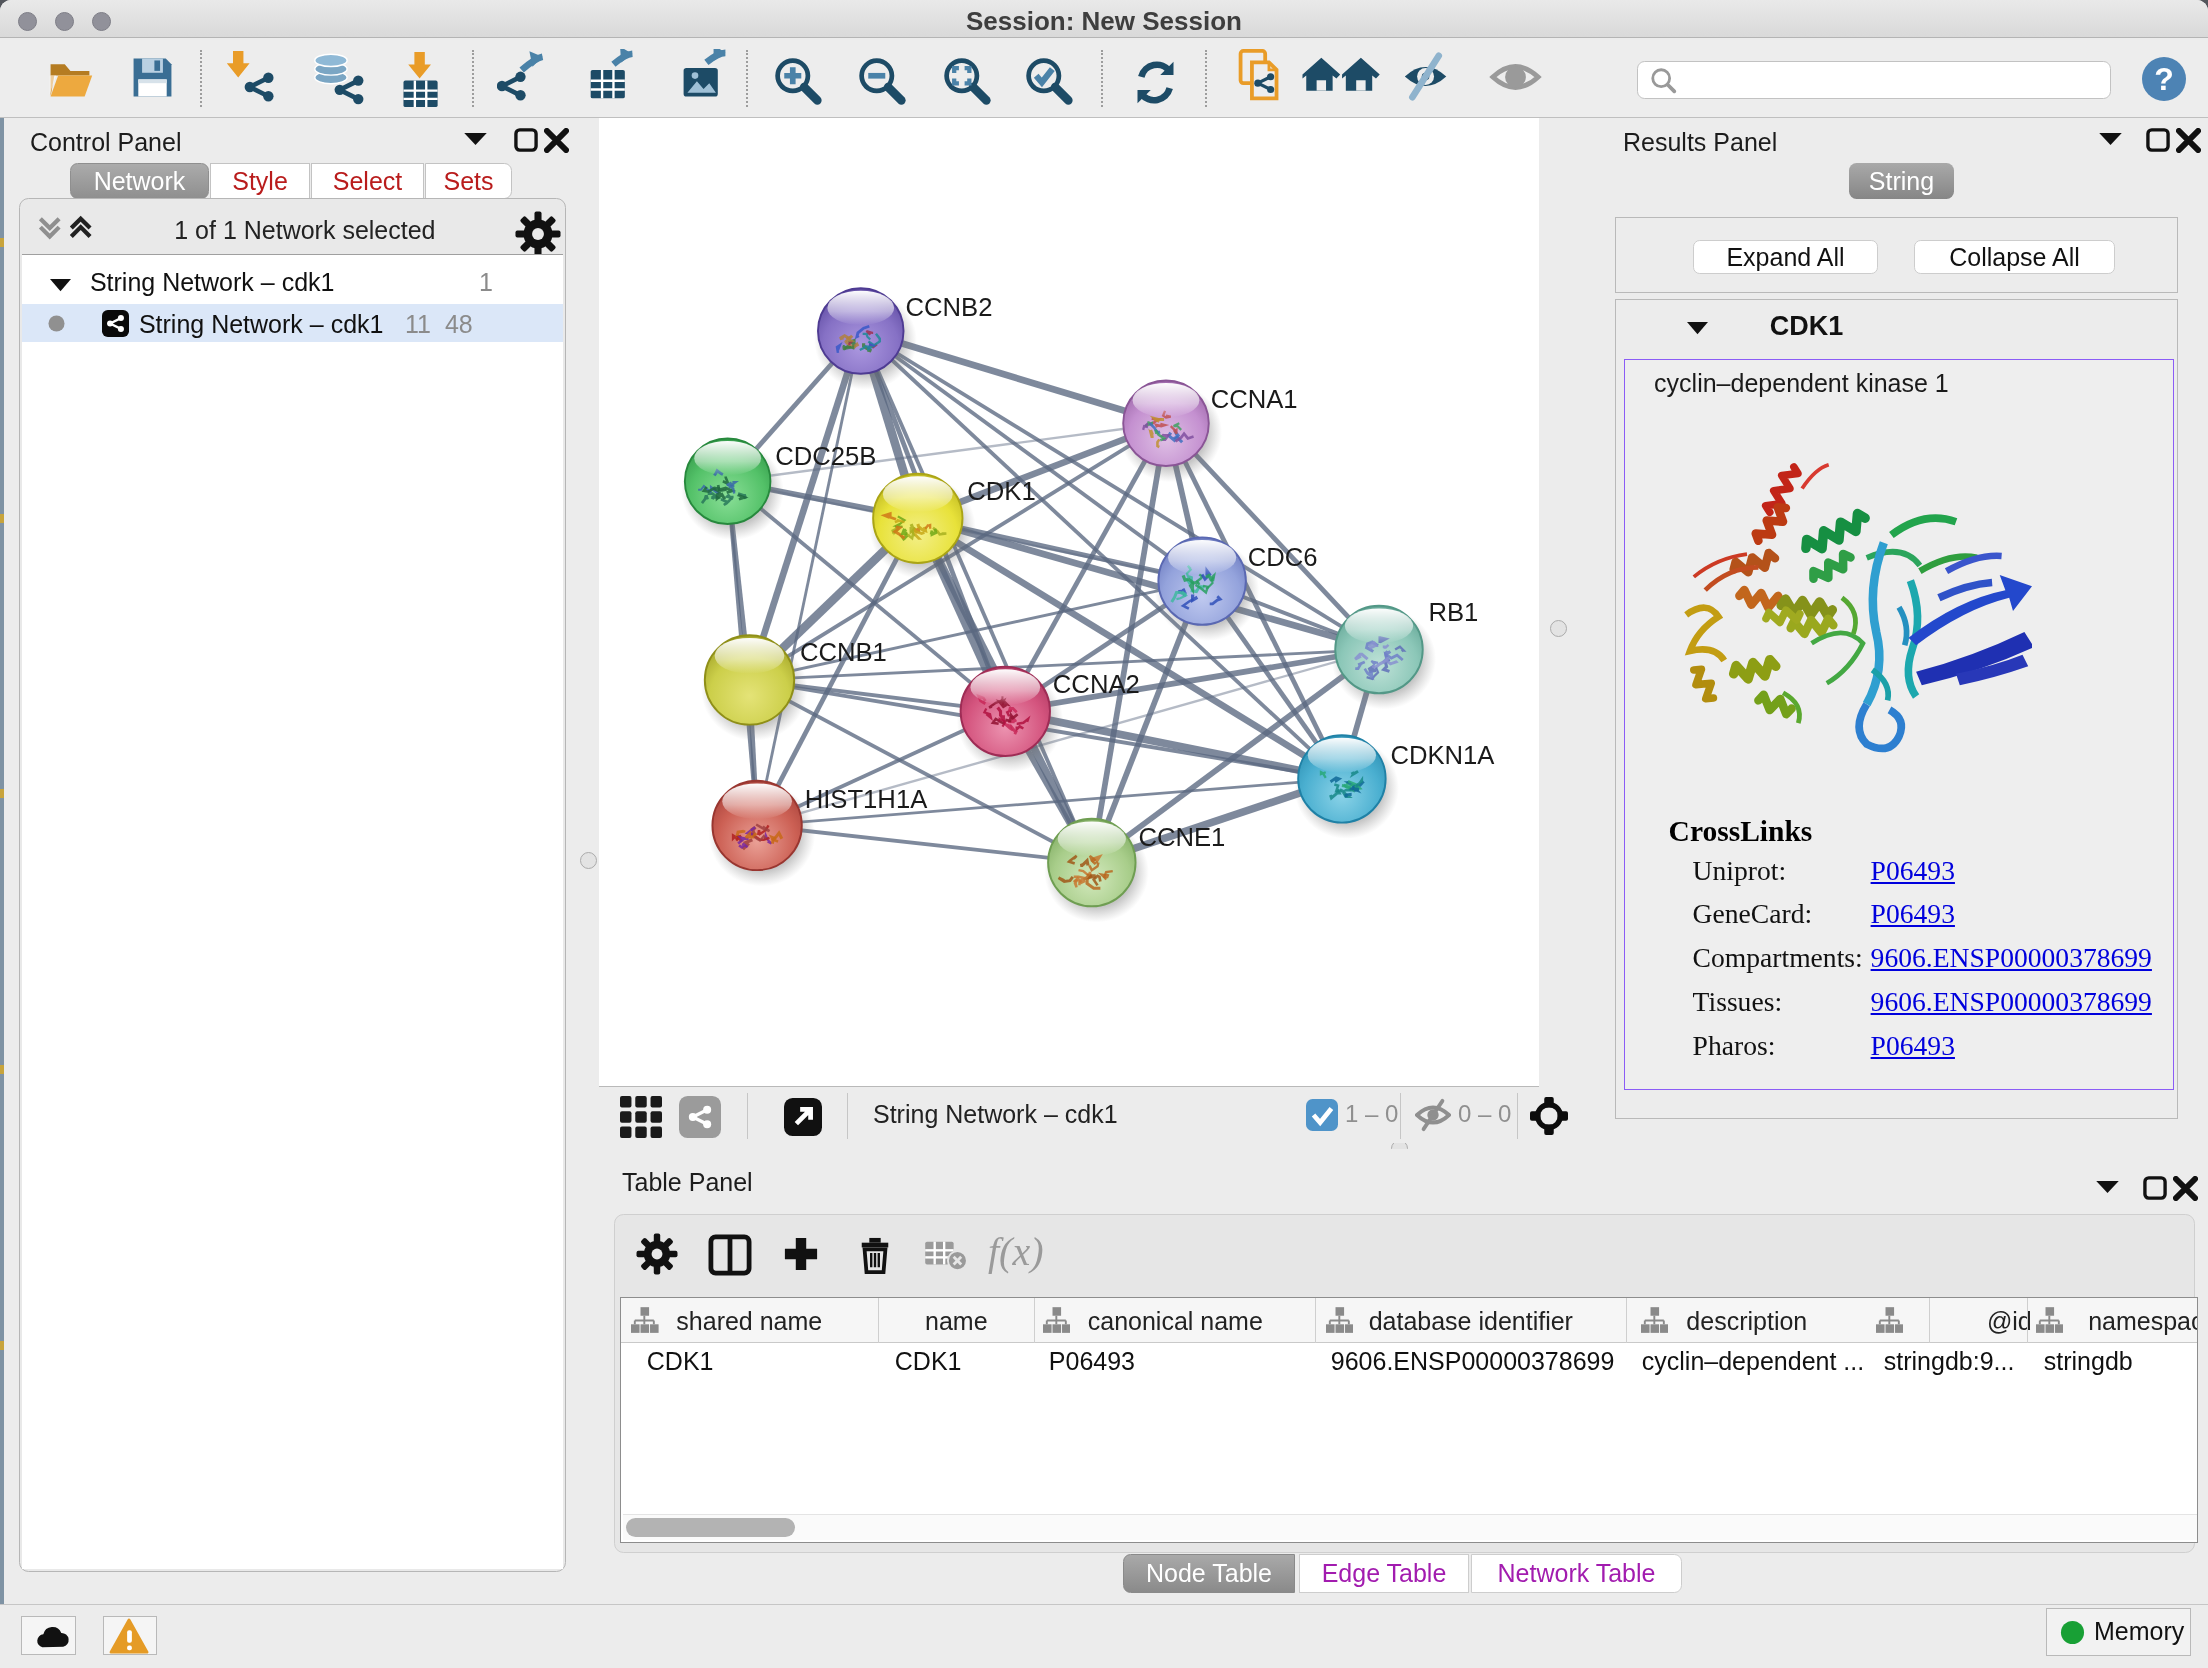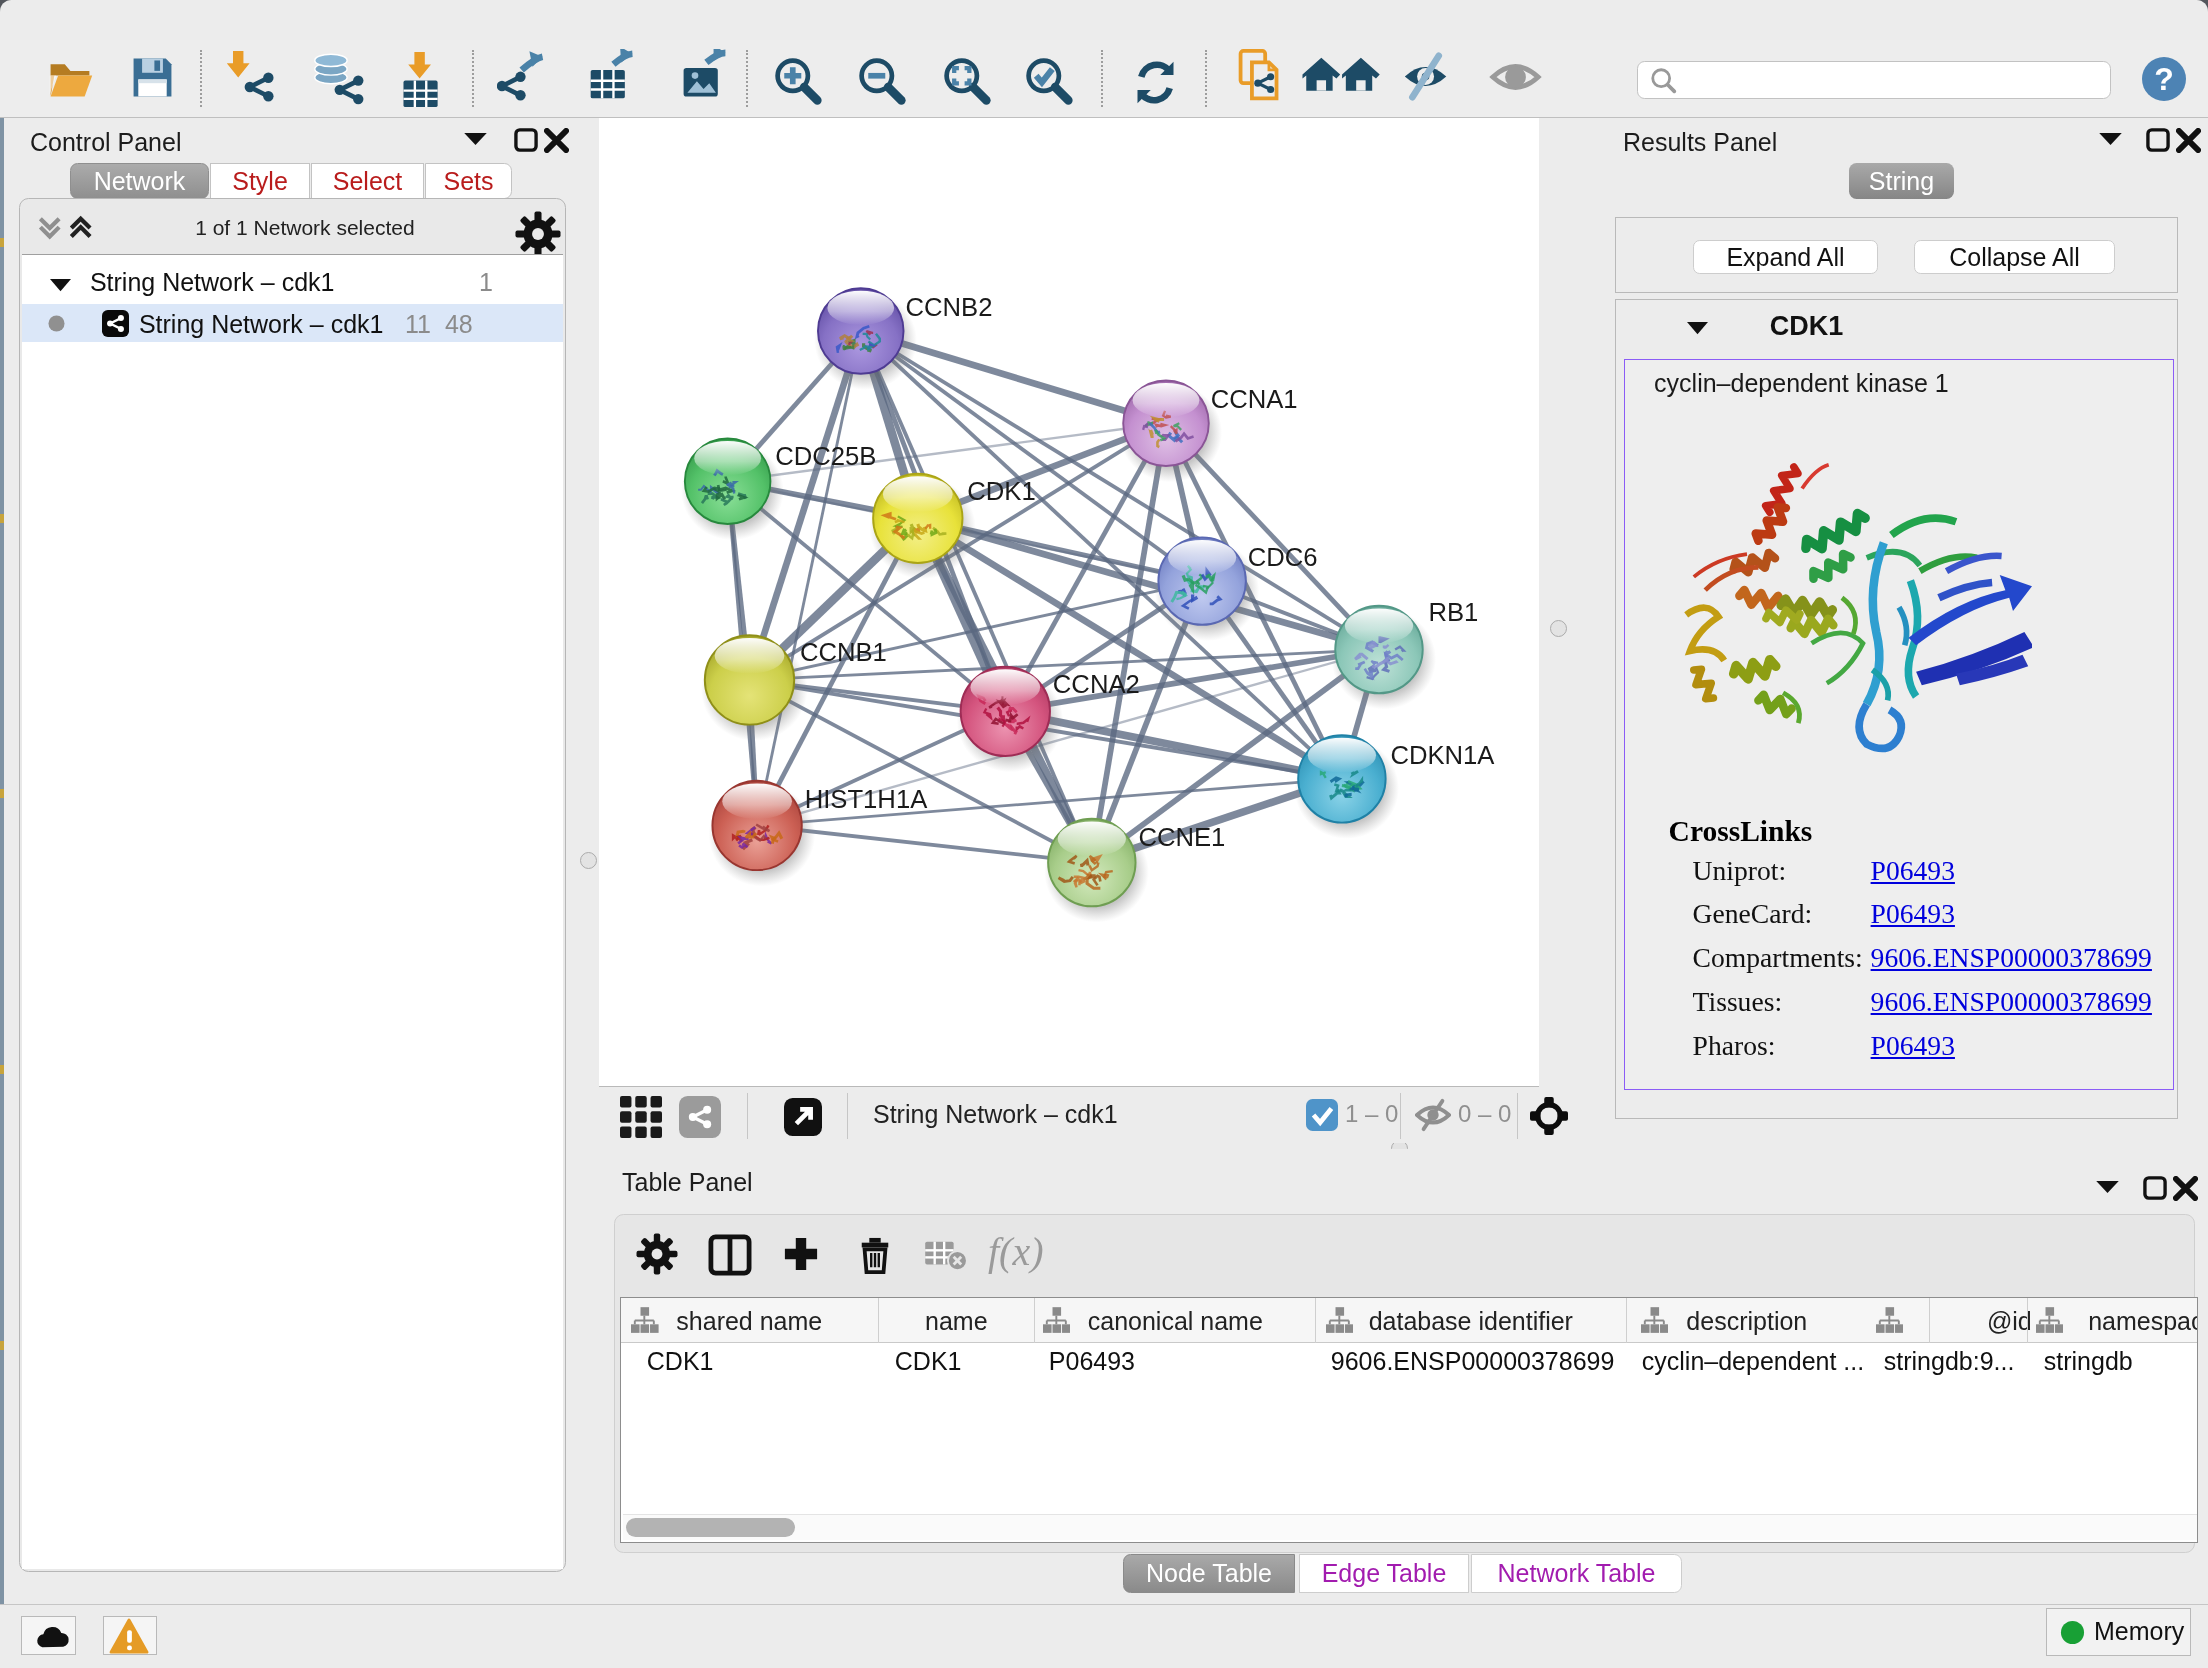--- a/index.html
+++ b/index.html
@@ -32,21 +32,21 @@
   .pctl { position:absolute; }
 
   
   #cpanel { position:absolute; left:0; top:118px; width:597px; height:1486px; background:#ececec; }
   #cpanel .frame { position:absolute; left:19px; top:80px; width:547px; height:1374px;
      border:1.9px solid #b6b6b6; border-radius:9.5px; background:#e9e9e9; }
   .tab { position:absolute; top:45px; height:36px; background:#fff; border:1px solid #c3c3c3;
      font-size:25px; color:#b91c1c; text-align:center; line-height:34px; }
   .tabsel { background:linear-gradient(#ababab,#8f8f8f); color:#fff; border-color:#8f8f8f; }
   #netbar { position:absolute; left:1.9px; top:1.9px; width:541px; height:53px; }
-  #netbar .lbl { position:absolute; width:100%; text-align:center; top:15px; padding-left:25px; font-size:21px; color:#222; }
+  #netbar .lbl { position:absolute; width:100%; text-align:center; top:15px; padding-left:25px; font-size:25px; color:#222; }
   #cplist { position:absolute; left:1.9px; top:55px; width:541px; height:1315px; background:#fff;
      border-top:1.9px solid #9f9f9f; }
   .cprow { position:absolute; left:0; width:100%; height:38px; font-size:25px; color:#111; }
   .rowsel { background:#dbe7f8; }
 
   
   #netview { position:absolute; left:599px; top:118px; width:940px; height:968px; background:#fff; }
   #netbottom { position:absolute; left:599px; top:1086px; width:940px; height:57px;
      background:#ececec; border-top:1.9px solid #b9b9b9; }
   #netbottom .vsep { position:absolute; top:5.7px; height:46px; border-left:1.9px solid #c6c6c6; }
@@ -91,20 +91,26 @@
   #memorybtn { position:absolute; left:2046px; top:2.9px; width:145px; height:48px;
      background:#f2f2f2; border:1.9px solid #b9b9b9; font-size:25px; color:#111; }
 
   
   #ledge { position:absolute; left:0; top:118px; width:3.8px; height:1486px; background:#7f93a4; }
 </style>
 </head>
 <body>
 <div id="win">
 
+  <div id="titlebar">
+    <div class="tlight" style="left:18px;"></div>
+    <div class="tlight" style="left:55px;"></div>
+    <div class="tlight" style="left:92px;"></div>
+    <div id="title">Session: New Session</div>
+  </div>
 
   <div id="toolbar">
     <svg class="abs" style="left:43px; top:10.5px;" width="53" height="53" viewBox="0 0 56 56">
         <path d="M8,14 h15 l6,7 h20 v5 h-41 z" fill="#b57c22"></path>
         <path d="M8,48 h36 l8,-22 h-36 z" fill="#eda93f"></path>
         <path d="M8,48 l4,-22 h-4 z" fill="#d89028"></path>
         <path d="M7,26 l7,0 l-7,20 z" fill="#fff" opacity="0.55"></path>
       </svg>
 <svg class="abs" style="left:126px; top:10.5px;" width="53" height="53" viewBox="0 0 56 56">
         <path d="M8,8 h34 l6,6 v34 h-40 z" fill="#3a6e94"></path>

